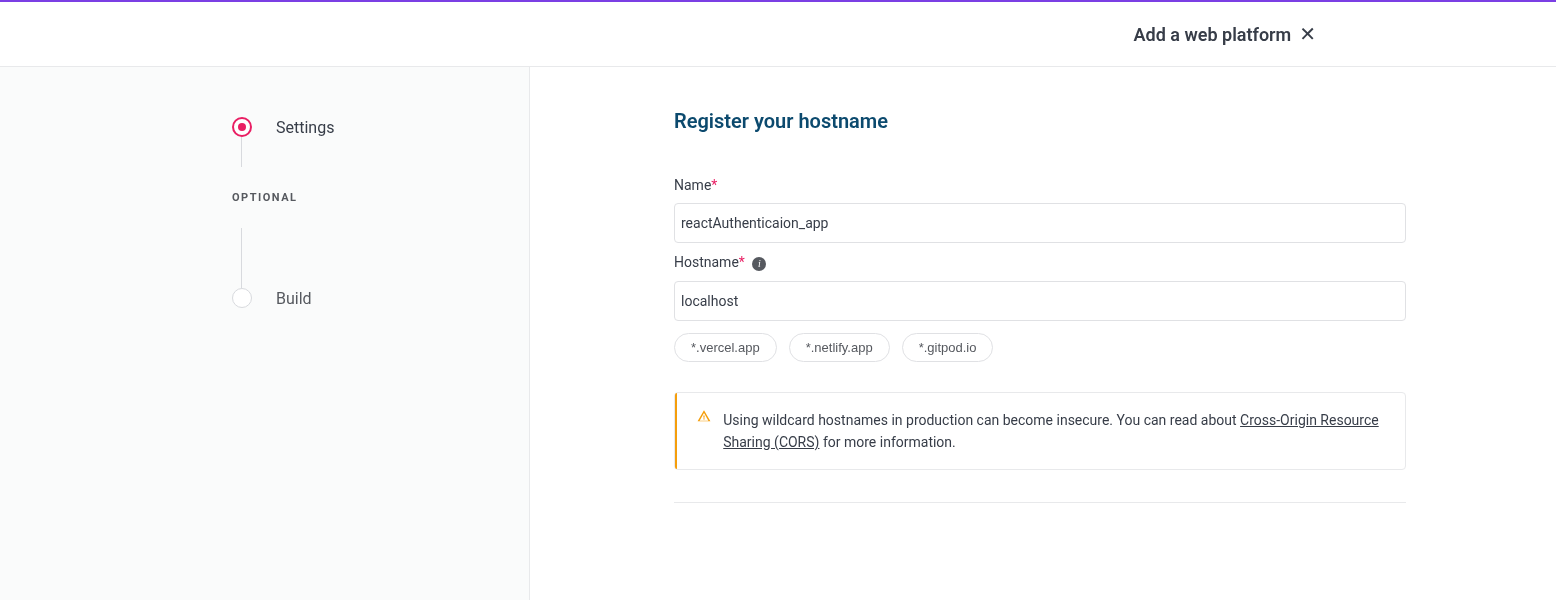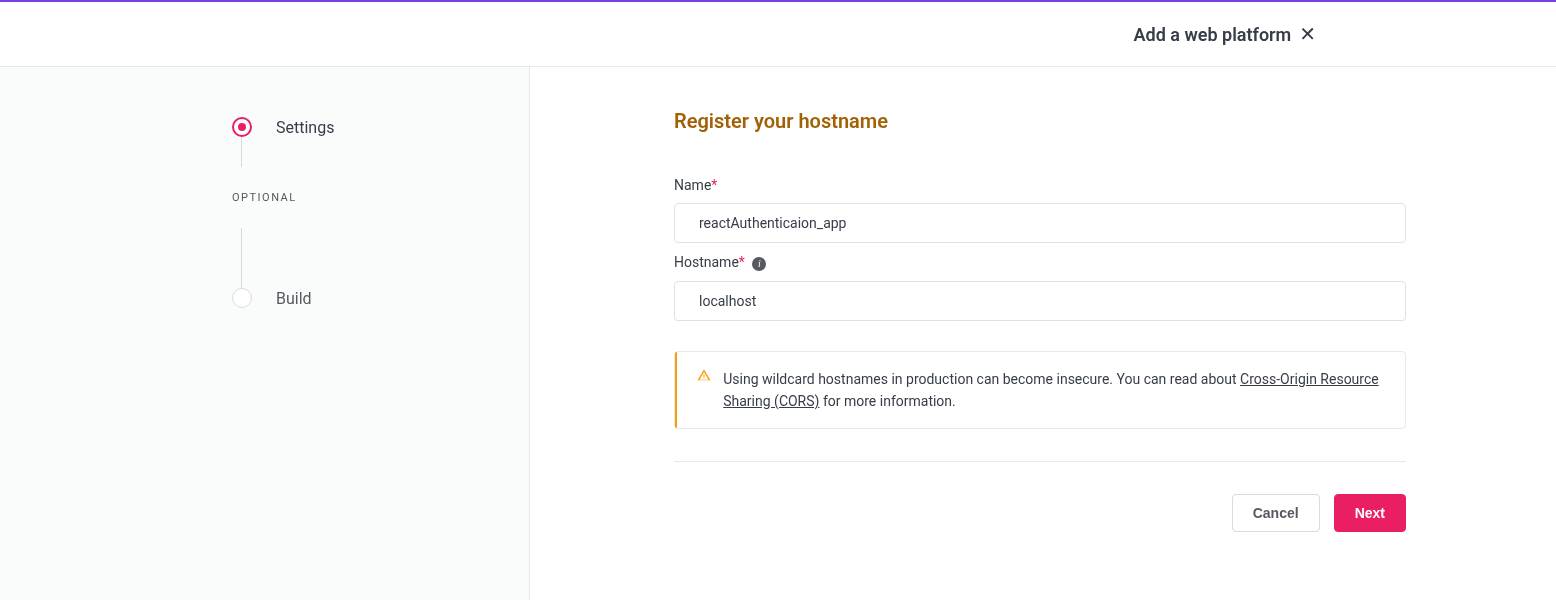--- a/index.html
+++ b/index.html
@@ -10,28 +10,28 @@
     .close-btn { font-size: 20px; font-weight: 400; color: #373d48; cursor: pointer; background: none; border: none; padding: 0 8px; }
     .body { display: flex; min-height: 535px; }
     .sidebar { width: 530px; background: #fafbfb; border-right: 1px solid #e8e9eb; padding: 50px 0 0 232px; }
     .step { display: flex; align-items: center; margin-bottom: 0; position: relative; }
     .step-circle { width: 20px; height: 20px; border-radius: 50%; border: 1px solid #d8dade; display: flex; align-items: center; justify-content: center; flex-shrink: 0; background: #fff; }
     .step-circle.active { border: 2px solid #e91e63; }
     .step-circle.active::after { content: ""; width: 8px; height: 8px; background: #e91e63; border-radius: 50%; }
     .step-label { margin-left: 24px; font-size: 16px; color: #56595f; }
     .step.active .step-label { color: #373d48; }
     .step-connector { width: 1px; height: 30px; background: #d8dade; margin-left: 9px; }
-    .optional-label { font-size: 11px; letter-spacing: 1.5px; color: #56595f; margin: 24px 0 24px 0; font-weight: 400; }
+    .optional-label { font-size: 11px; letter-spacing: 1.5px; color: #56595f; margin: 24px 0 24px 0; font-weight: 700; }
     .main { flex: 1; padding: 42px 150px 42px 144px; }
-    .main-title { font-size: 20px; font-weight: 600; color: #a16207; margin-bottom: 44px; }
+    .main-title { font-size: 20px; font-weight: 600; color: #0c4a6e; margin-bottom: 44px; }
     .field { margin-bottom: 11px; }
     .field-label { display: block; margin-bottom: 10px; font-size: 14px; color: #373d48; }
     .field-label .req { color: #e91e63; }
     .field-label .info-icon { display:inline-flex; align-items:center; justify-content:center; width:14px; height:14px; border-radius:50%; background:#56595f; color:#fff; font-size:10px; font-style:italic; margin-left:4px; font-family: Georgia, serif; }
-    .text-input { width: 100%; padding: 11px 24px; border: 1px solid #e0e1e4; border-radius: 4px; font-size: 14px; color: #373d48; font-family: inherit; }
+    .text-input { width: 100%; padding: 11px 6px; border: 1px solid #e0e1e4; border-radius: 4px; font-size: 14px; color: #373d48; font-family: inherit; }
     .chips { display: flex; gap: 12px; margin-top: 12px; }
     .chip { padding: 6px 16px; border: 1px solid #e0e1e4; border-radius: 18px; font-size: 13px; color: #56595f; cursor: pointer; background: #fff; }
     .alert { display: flex; border: 1px solid #e8e9eb; border-radius: 4px; margin-top: 30px; }
     .alert-accent { width: 3px; background: #f59e0b; border-radius: 3px 0 0 3px; }
     .alert-icon-wrap { padding: 16px 12px 0 20px; }
     .alert-body { padding: 16px 16px 16px 0; font-size: 14px; line-height: 1.6; color: #373d48; }
     .alert-body a { color: #373d48; text-decoration: underline; }
     .divider { height: 1px; background: #e8e9eb; margin: 32px 0; }
     .actions { display: flex; justify-content: flex-end; gap: 14px; }
     .btn { padding: 10px 20px; border-radius: 4px; font-size: 14px; font-weight: 600; cursor: pointer; }
@@ -81,35 +81,36 @@
       </label>
       <input type="text" class="text-input" value="reactAuthenticaion_app" style="">
     </div>
 
     <div class="field">
       <label class="field-label">
         <span>Hostname</span><span class="req">*</span>
         <span class="info-icon">i</span>
       </label>
       <input type="text" class="text-input" value="localhost" style="">
+      <div class="chips">
+        <button class="chip">*.vercel.app</button>
+        <button class="chip">*.netlify.app</button>
+        <button class="chip">*.gitpod.io</button>
+      </div>
     </div>
 
     <div class="alert">
       <div class="alert-accent"></div>
       <div class="alert-icon-wrap">
         <svg class="warn-svg" viewBox="0 0 24 24">
             <path fill="#f59e0b" d="M12 2 1 21h22L12 2zm0 5 7.5 13h-15L12 7zm-1 4v4h2v-4h-2zm0 5v2h2v-2h-2z"></path>
           </svg>
       </div>
       <div class="alert-body">
         <span>Using wildcard hostnames in production can become insecure. You can read about </span><a href="#">Cross-Origin Resource Sharing (CORS)</a><span> for more information.</span>
       </div>
     </div>
 
     <div class="divider"></div>
 
-    <div class="actions">
-      <button class="btn btn-secondary">Cancel</button>
-      <button class="btn btn-primary">Next</button>
-    </div>
   </main>
 
 </div>
 
 </body></html>

